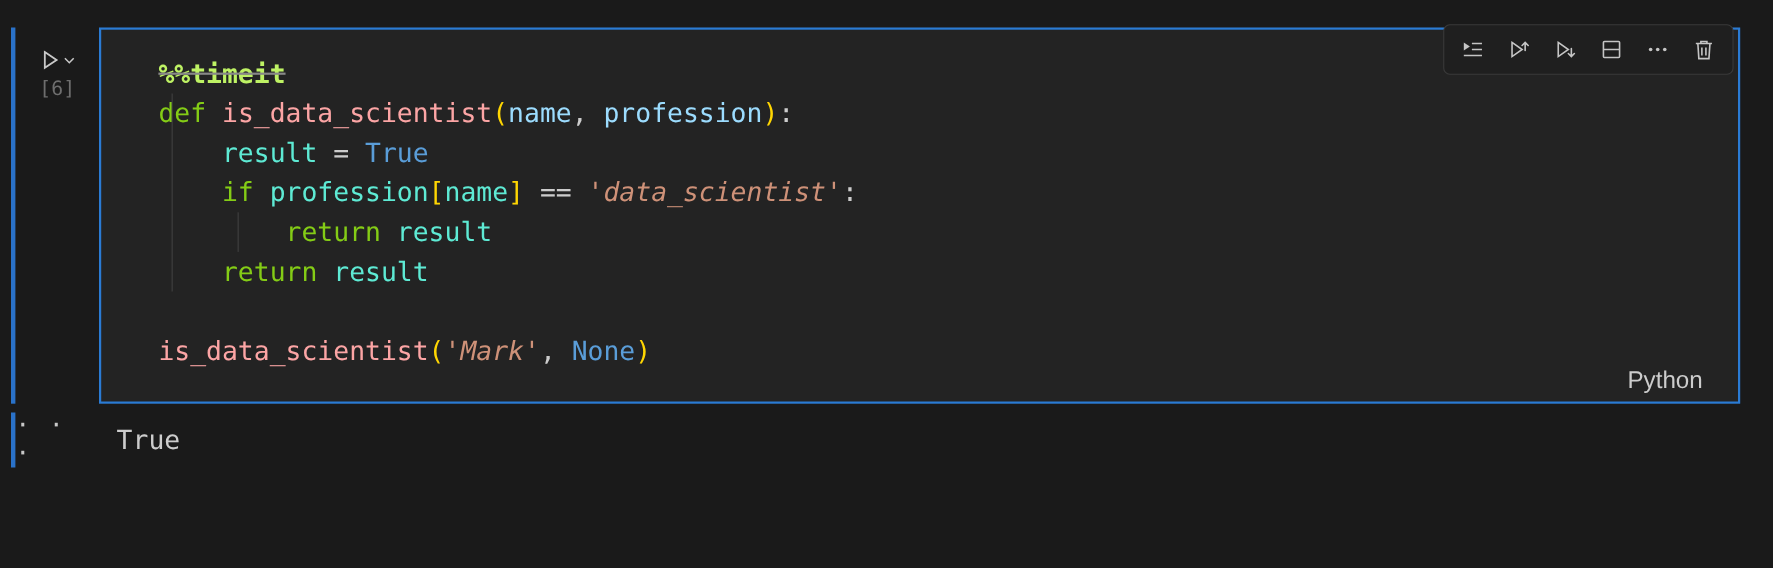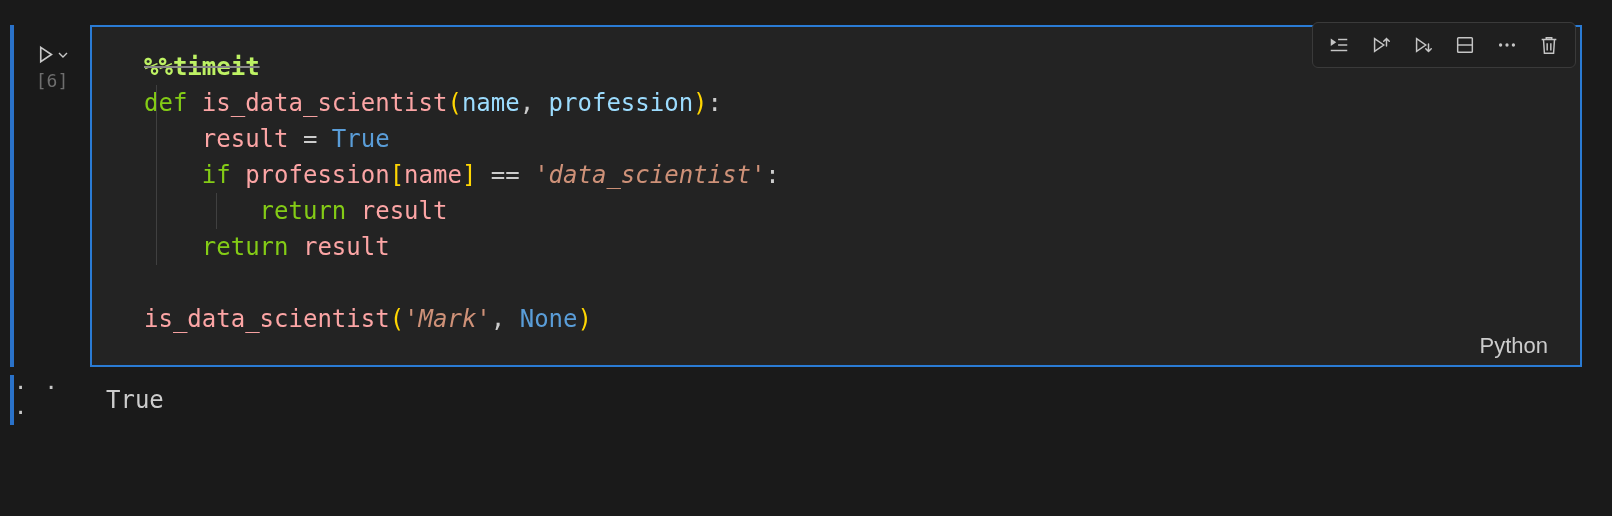--- a/index.html
+++ b/index.html
@@ -113,21 +113,21 @@
     right: 32px;
     color: #cccccc;
     font-size: 22px;
     font-family: -apple-system, 'Segoe UI', sans-serif;
   }
   .tok-magic { color: #bef264; text-decoration: line-through; text-decoration-color: #888; font-weight: bold; }
   .tok-kw { color: #84cc16; }
   .tok-fn { color: #fca5a5; }
   .tok-param { color: #9cdcfe; }
   .tok-punc { color: #cccccc; }
-  .tok-var { color: #fca5a5; }
+  .tok-var { color: #5eead4; }
   .tok-const { color: #5a9dd8; }
   .tok-bracket { color: #ffd602; }
   .tok-str { color: #ce9178; font-style: italic; }
   .tok-op { color: #cccccc; }
   .output-row {
     display: flex;
     align-items: center;
     margin-top: 8px;
   }
   .output-gutter {

